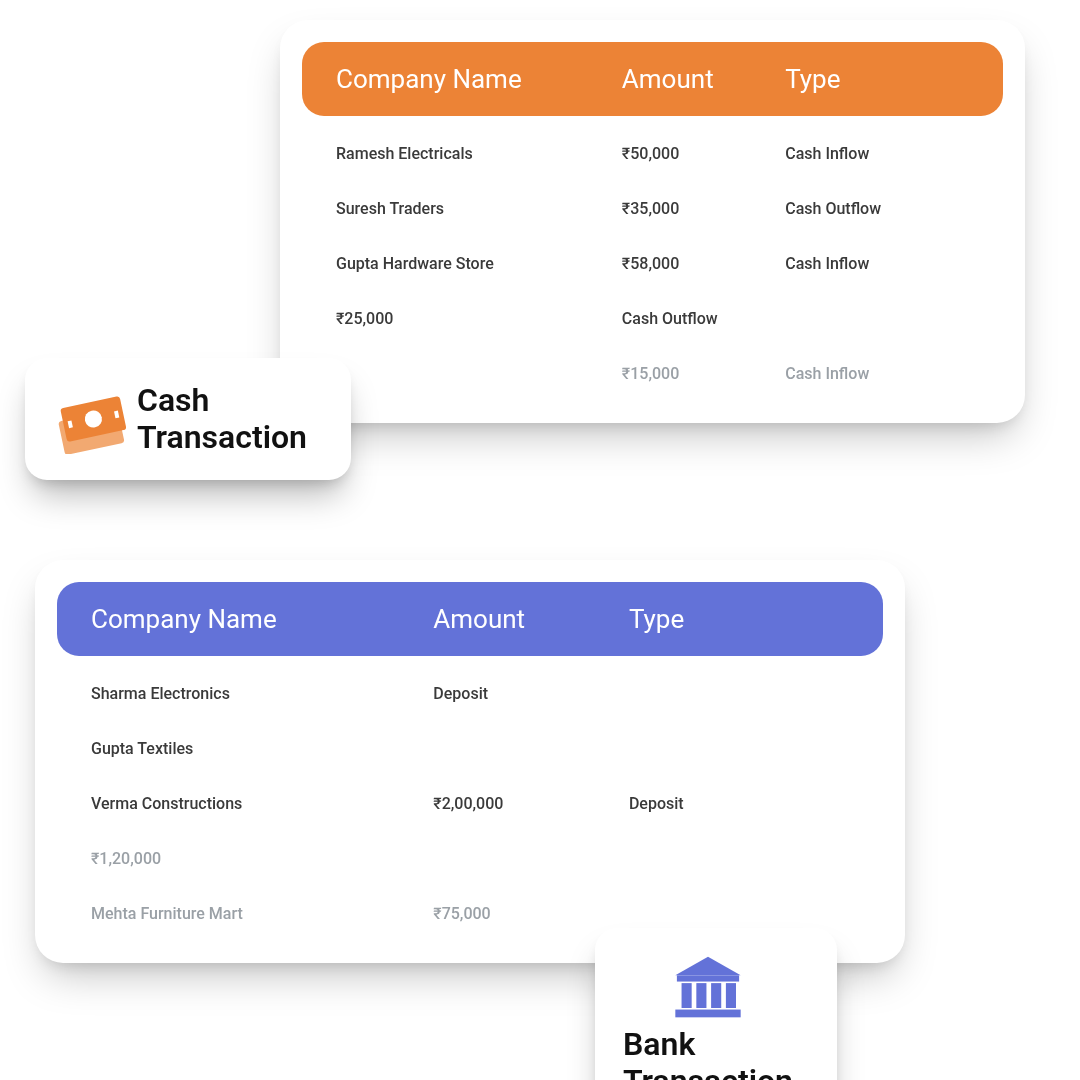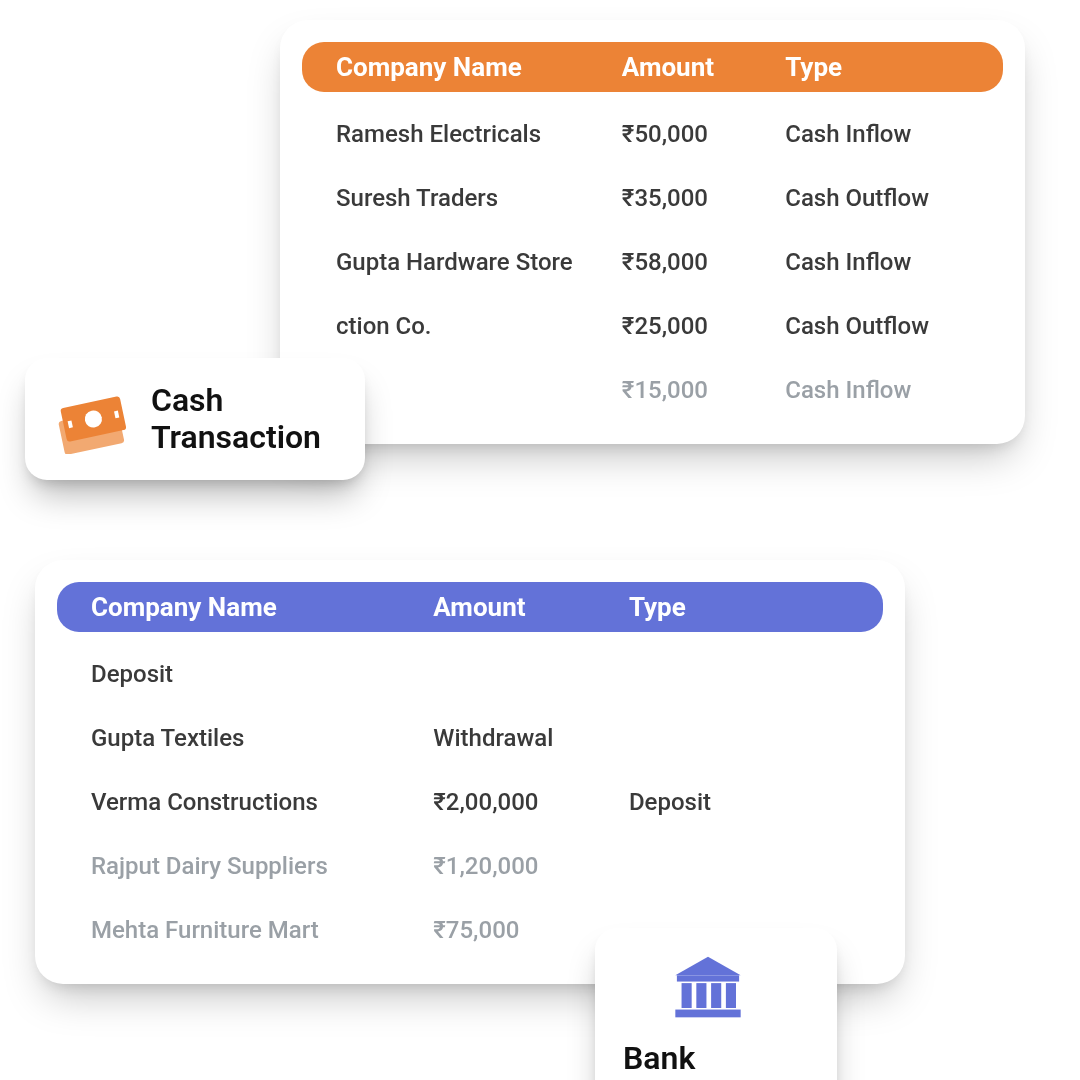--- a/index.html
+++ b/index.html
@@ -39,51 +39,51 @@
     top: 560px;
     left: 35px;
     width: 870px;
   }
 
   .thead {
     display: grid;
     grid-template-columns: 1.4fr 0.8fr 0.9fr;
     align-items: center;
     border-radius: 22px;
-    padding: 10px 34px;
+    padding: 22px 34px;
     color: #fff;
-    font-weight: 700;
+    font-weight: 400;
     font-size: 26px;
   }
   .thead-orange { background: var(--orange); }
   .thead-blue   { background: var(--blue); }
 
   .tbody {
     padding: 10px 20px 0 20px;
   }
   .row {
     display: grid;
     grid-template-columns: 1.4fr 0.8fr 0.9fr;
     align-items: center;
     padding: 18px 14px;
-    font-size: 24px;
+    font-size: 16px;
     font-weight: 500;
     color: #3a3a3a;
   }
   .row.muted { color: var(--text-muted); }
 
   
   .label-card {
     position: absolute;
     background: var(--card-bg);
     border-radius: 22px;
     box-shadow: 0 22px 34px -8px rgba(0,0,0,0.28), 0 8px 14px -6px rgba(0,0,0,0.18);
     display: flex;
     align-items: center;
-    gap: 18px;
+    gap: 4px;
     padding: 24px 44px 24px 28px;
   }
   .label-cash { top: 358px; left: 25px; }
   .label-bank { top: 928px; left: 595px; flex-direction: column; }
 
   .label-text {
     font-size: 32px;
     font-weight: 600;
     line-height: 1.15;
     color: #111;
@@ -111,53 +111,51 @@
         <div>Suresh Traders</div>
         <div>₹35,000</div>
         <div>Cash Outflow</div>
       </div>
       <div class="row">
         <div>Gupta Hardware Store</div>
         <div>₹58,000</div>
         <div>Cash Inflow</div>
       </div>
       <div class="row">
-        <div>ction Co.</div>
         <div>₹25,000</div>
         <div>Cash Outflow</div>
       </div>
       <div class="row muted">
         <div>s</div>
         <div>₹15,000</div>
         <div>Cash Inflow</div>
       </div>
     </div>
 </div>
 
 <div class="card card-bank">
   <div class="thead thead-blue">
     <div>Company Name</div>
     <div>Amount</div>
     <div>Type</div>
   </div>
   <div class="tbody" id="bank-body">
       <div class="row">
+        <div>Sharma Electronics</div>
         <div>Deposit</div>
       </div>
       <div class="row">
         <div>Gupta Textiles</div>
-        <div>Withdrawal</div>
       </div>
       <div class="row">
         <div>Verma Constructions</div>
         <div>₹2,00,000</div>
         <div>Deposit</div>
       </div>
       <div class="row muted">
-        <div>Rajput Dairy Suppliers</div>
         <div>₹1,20,000</div>
         <div></div>
       </div>
       <div class="row muted">
         <div>Mehta Furniture Mart</div>
         <div>₹75,000</div>
         <div></div>
       </div>
     </div>
 </div>

